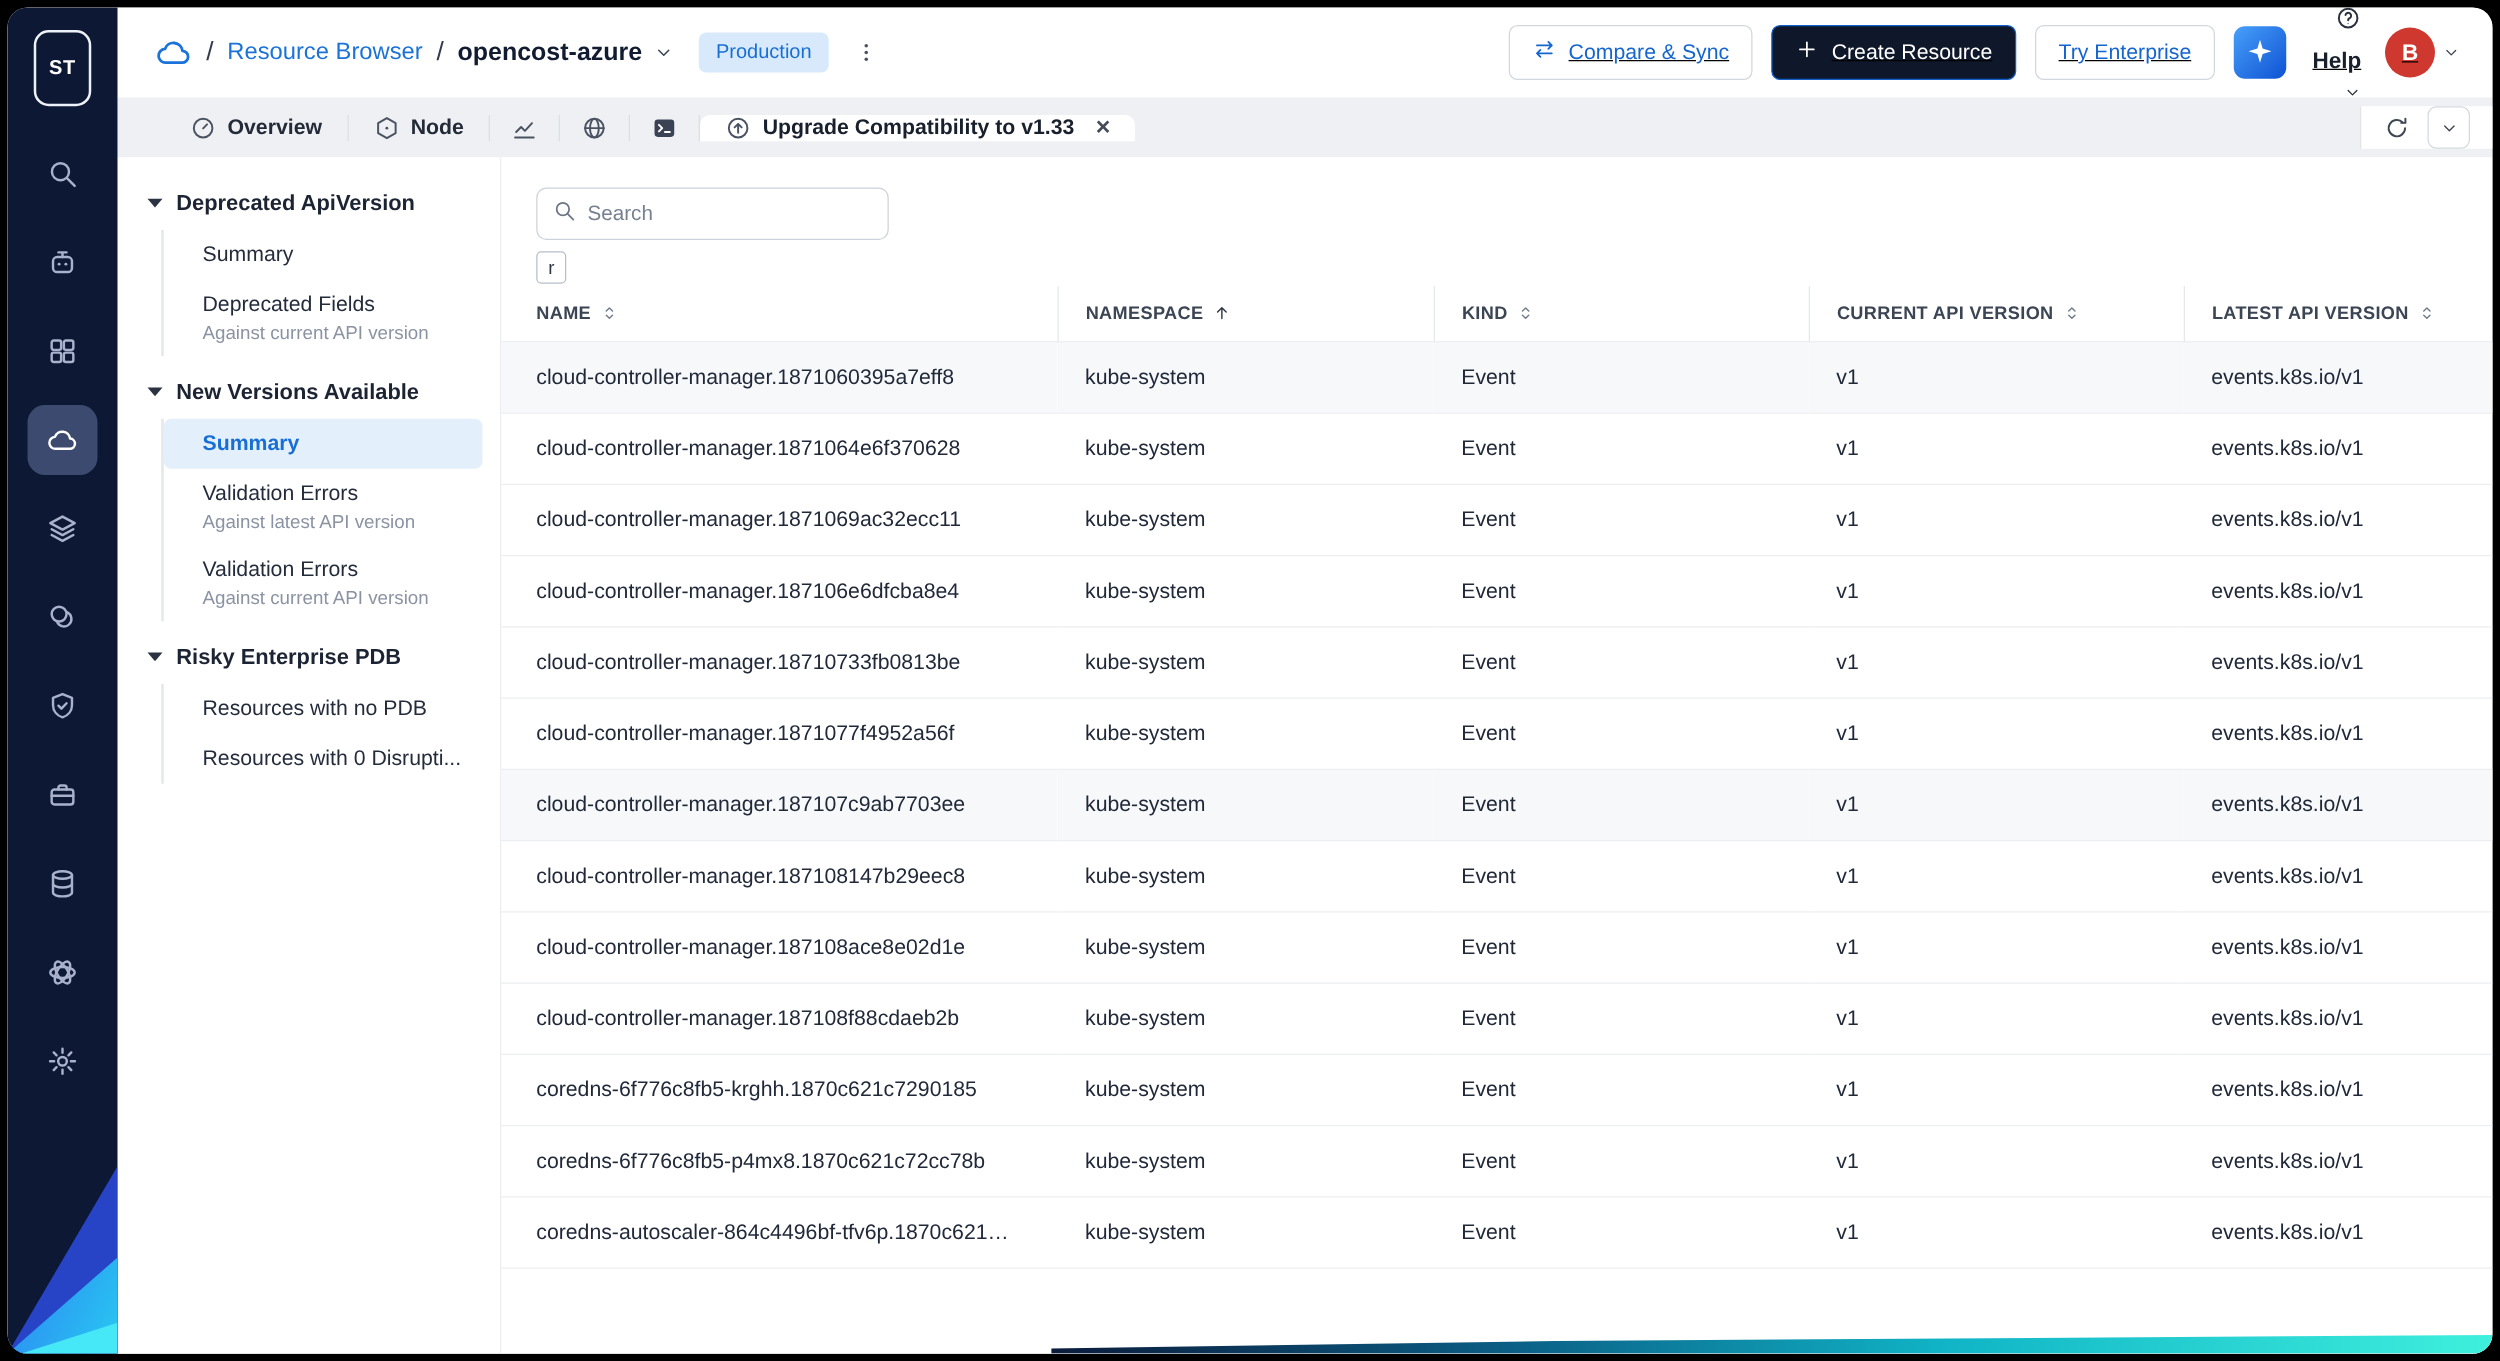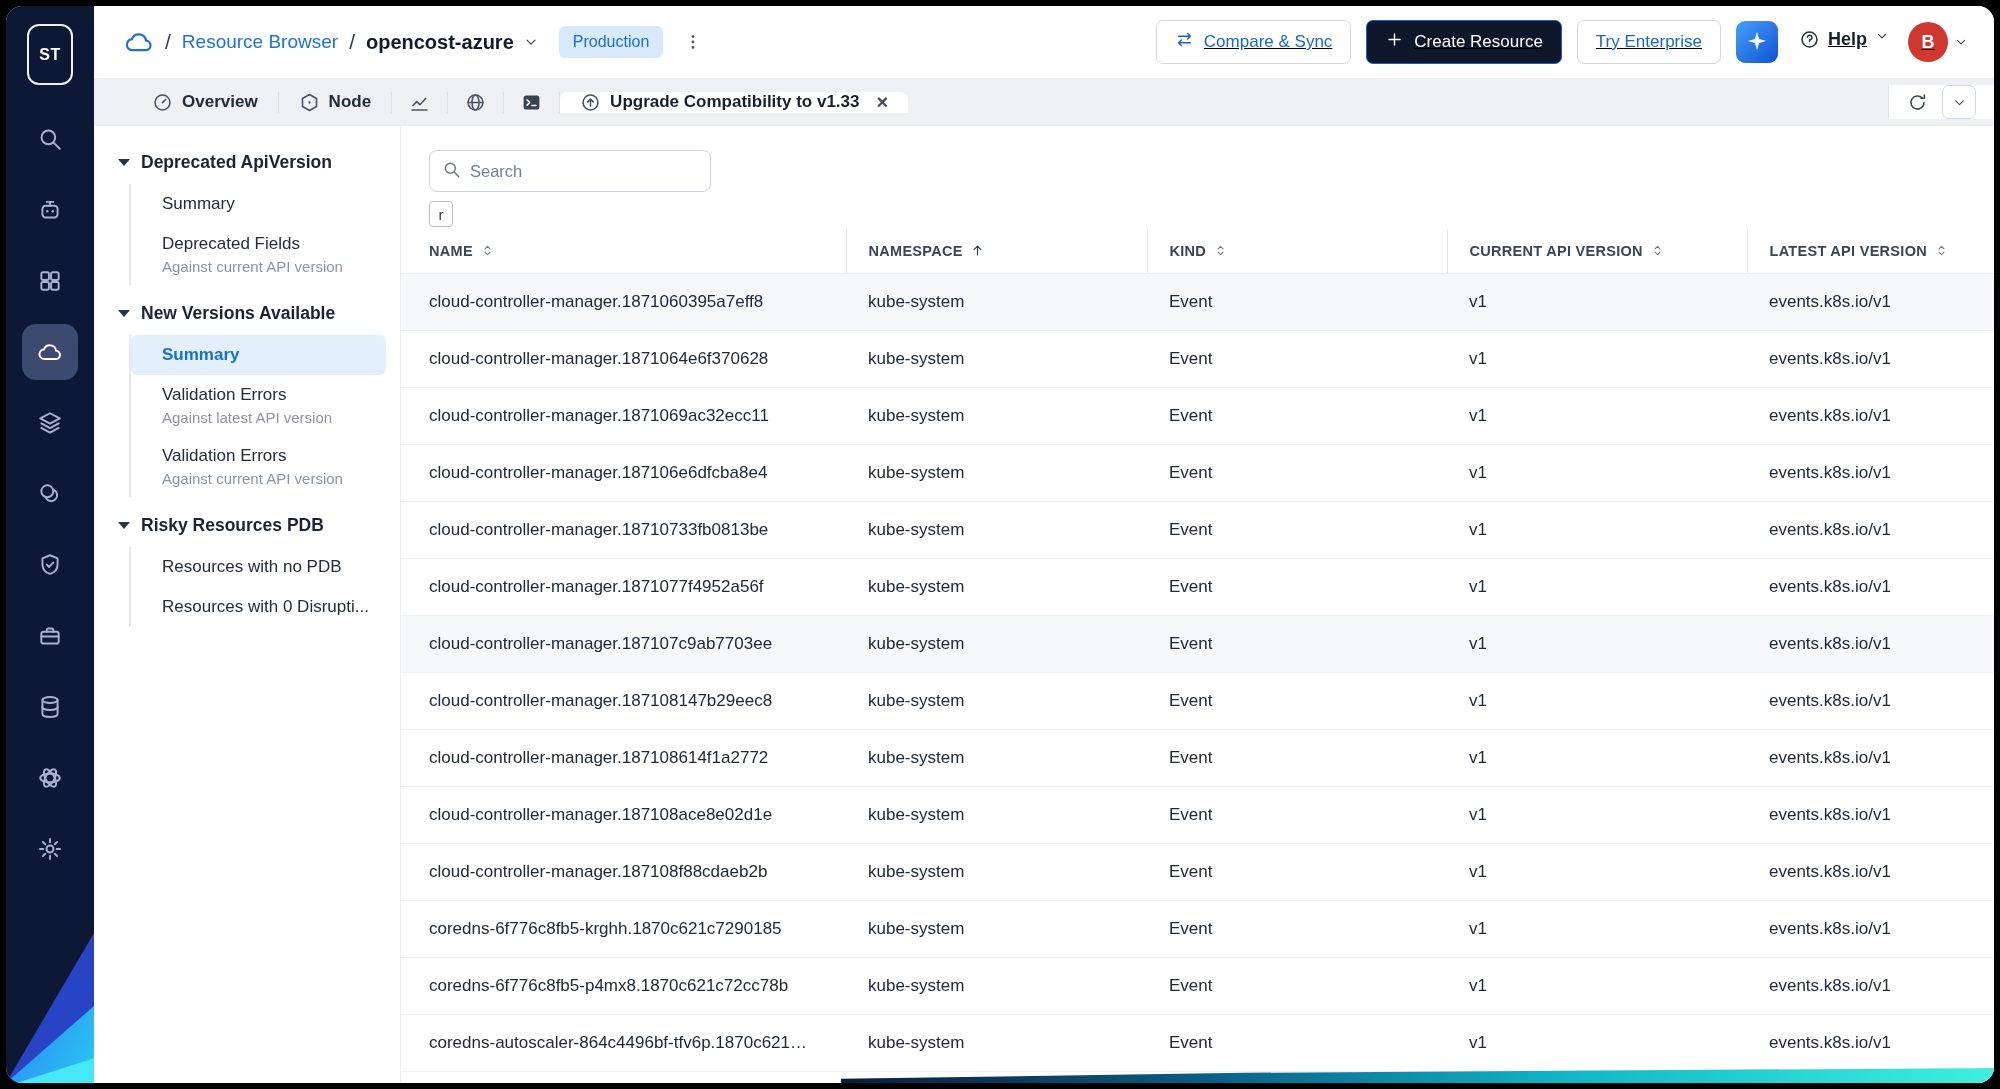--- a/index.html
+++ b/index.html
@@ -49,22 +49,22 @@
     font-size:17px; font-weight:500; padding:0 18px; cursor:pointer;
     border:1px solid transparent; background:#fff;
     font-family:"Liberation Sans","DejaVu Sans",sans-serif; }
   .btn svg { width:19px; height:19px; }
   .btn.outline { border-color:#d2d7df; color:#1565d0; }
   .btn.primary { background:#0f172a; color:#fff; border-color:#1360cb; }
   .sparkle-btn { width:42px; height:42px; border:0; border-radius:9px; cursor:pointer;
     background:linear-gradient(135deg,#47a0f9,#0f52d4); color:#fff;
     display:inline-flex; align-items:center; justify-content:center; }
   .sparkle-btn svg { width:22px; height:22px; }
-  .help { display:flex; align-items:flex-start; gap:8px; color:#18202e; font-size:18px;
-    font-weight:600; cursor:pointer; margin-left:6px; }
+  .help { display:flex; align-items:flex-end; gap:8px; color:#18202e; font-size:18px;
+    font-weight:600; cursor:pointer; margin-left:6px;flex-direction:column; }
   .help svg { width:21px; height:21px; color:#2a3240; }
   .mini-caret { display:flex; color:#3c4452; }
   .mini-caret svg { width:14px; height:14px; }
   .avatar-wrap { display:flex; align-items:center; gap:6px; cursor:pointer; margin-left:4px; }
   .avatar { width:40px; height:40px; border-radius:50%; background:#cf382e; color:#fff;
     font-weight:700; font-size:18px; display:flex; align-items:center; justify-content:center; }
 
   
   .tabbar { height:48px; flex:none; background:#eef0f3; display:flex; align-items:center;
     padding-left:38px; }
@@ -401,21 +401,21 @@
               </div>
               <div class="tree-item">
                 <div>Validation Errors</div>
                 <div class="sub">Against current API version</div>
               </div>
             </div>
           </div>
           <div class="tree-group">
             <div class="tree-head">
               <span class="tree-caret"></span>
-              <span>Risky Resources PDB</span>
+              <span>Risky Enterprise PDB</span>
             </div>
             <div class="tree-items">
               <div class="tree-item">
                 <div>Resources with no PDB</div>
               </div>
               <div class="tree-item">
                 <div>Resources with 0 Disrupti...</div>
               </div>
             </div>
           </div>
@@ -548,27 +548,20 @@
                 <td>events.k8s.io/v1</td>
               </tr>
               <tr>
                 <td>cloud-controller-manager.187108147b29eec8</td>
                 <td>kube-system</td>
                 <td>Event</td>
                 <td>v1</td>
                 <td>events.k8s.io/v1</td>
               </tr>
               <tr>
-                <td>cloud-controller-manager.187108614f1a2772</td>
-                <td>kube-system</td>
-                <td>Event</td>
-                <td>v1</td>
-                <td>events.k8s.io/v1</td>
-              </tr>
-              <tr>
                 <td>cloud-controller-manager.187108ace8e02d1e</td>
                 <td>kube-system</td>
                 <td>Event</td>
                 <td>v1</td>
                 <td>events.k8s.io/v1</td>
               </tr>
               <tr>
                 <td>cloud-controller-manager.187108f88cdaeb2b</td>
                 <td>kube-system</td>
                 <td>Event</td>

